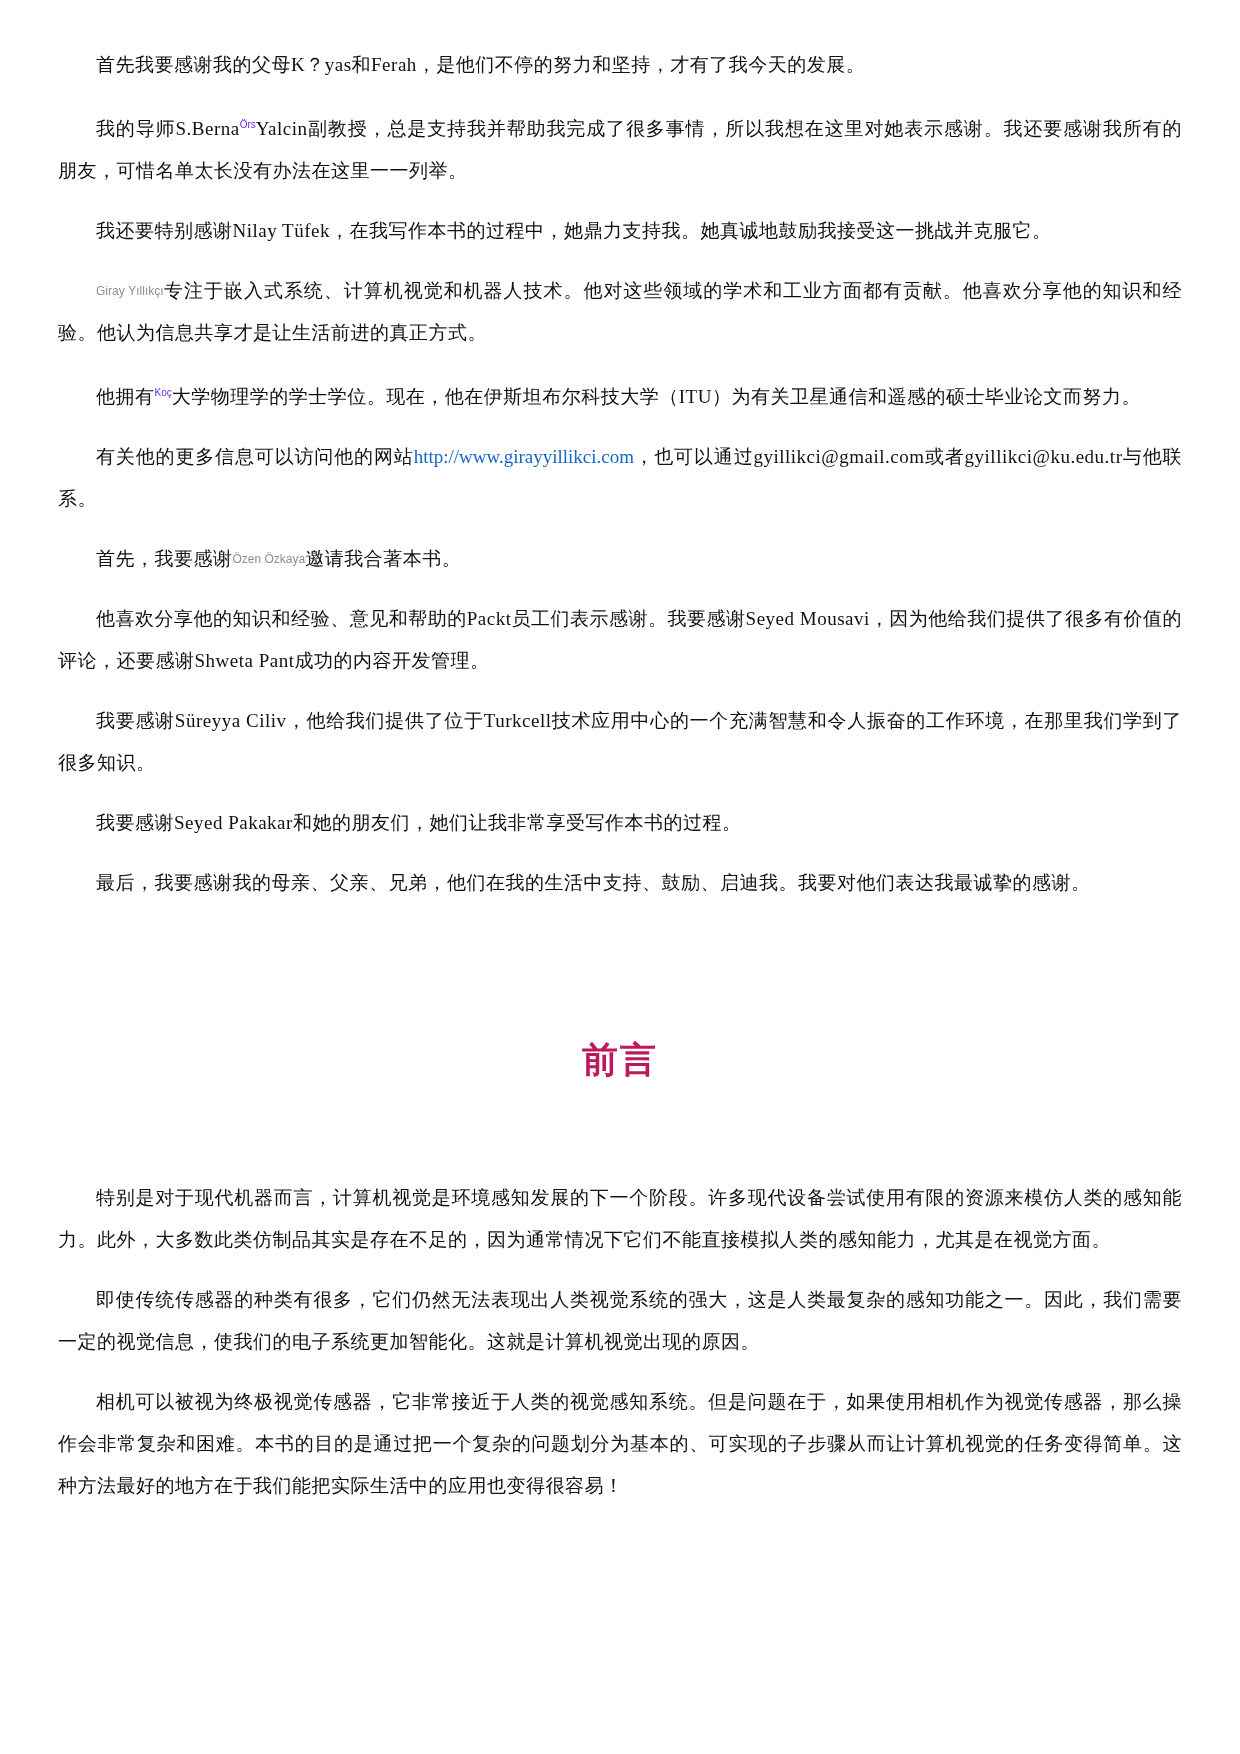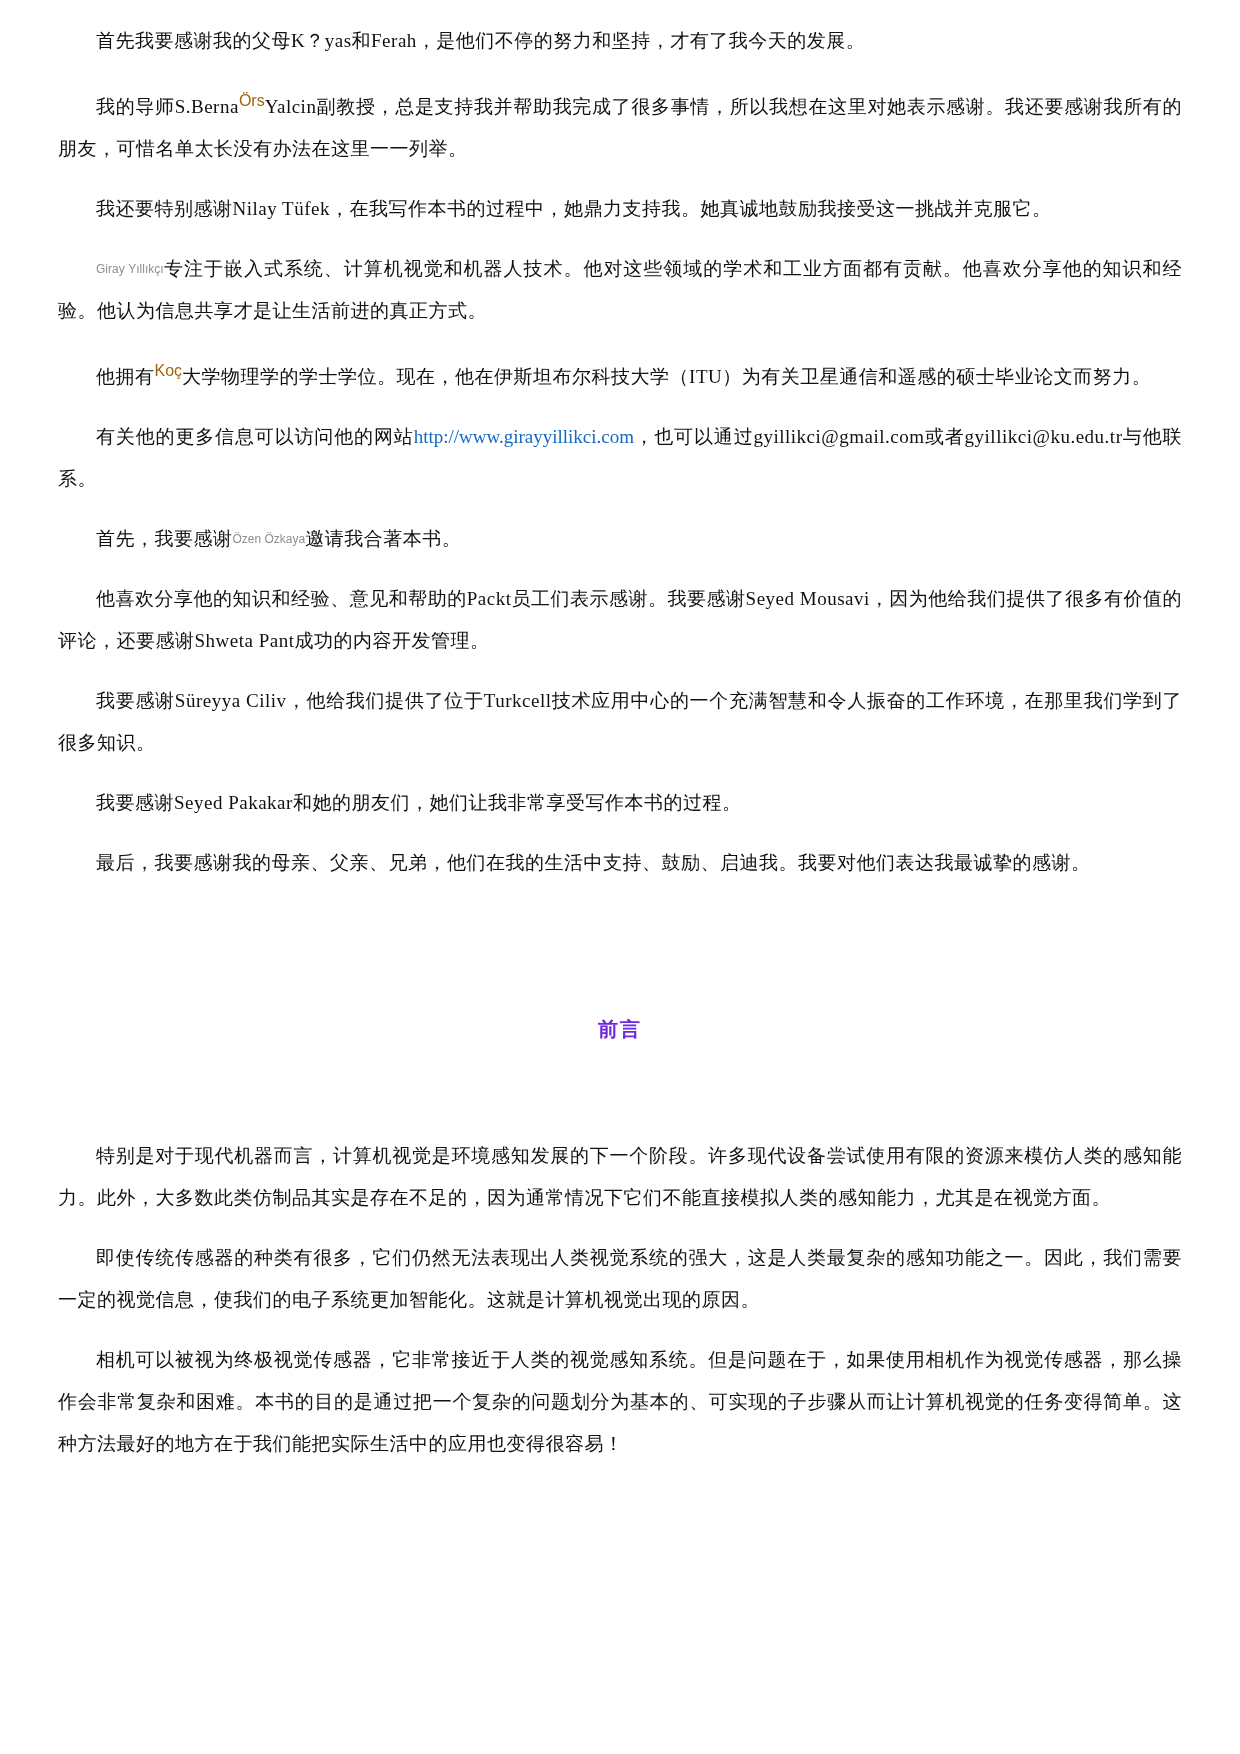--- a/index.html
+++ b/index.html
@@ -11,57 +11,57 @@
     width: 1240px;
     height: 1754px;
     overflow: hidden;
     font-family: "Liberation Serif", "DejaVu Serif", serif;
     color: #111111;
   }
   .page {
     box-sizing: border-box;
     width: 1240px;
     height: 1754px;
-    padding: 20px 58px 0 58px;
+    padding: 44px 58px 0 58px;
   }
   .para {
     margin: 0 0 18px 0;
     font-size: 19px;
     line-height: 42px;
     text-align: justify;
     text-indent: 2em;
     letter-spacing: 0.5px;
   }
   .run { color: #111111; }
   .name {
     font-family: "Liberation Sans", "DejaVu Sans", sans-serif;
     color: #8f8f8f;
     font-size: 12px;
     letter-spacing: 0;
     vertical-align: 2px;
   }
   .name-sup {
     font-family: "Liberation Sans", "DejaVu Sans", sans-serif;
-    color: #a16207;
-    font-size: 16px;
+    color: #6d28d9;
+    font-size: 10px;
     letter-spacing: 0;
     vertical-align: 7px;
   }
   .link {
     color: #1667c4;
     text-decoration: none;
     letter-spacing: 0;
   }
   .preface-title {
     margin: 132px 0 92px 0;
     text-align: center;
     font-family: "Liberation Sans", "DejaVu Sans", sans-serif;
     font-weight: 700;
-    font-size: 20px;
-    color: #6d28d9;
+    font-size: 36px;
+    color: #be185d;
     letter-spacing: 2px;
   }
 </style>
 </head>
 <body>
 
 <div class="page">
   <section class="acknowledgments">
       <p class="para"><span class="run">首先我要感谢我的父母K？yas和Ferah，是他们不停的努力和坚持，才有了我今天的发展。</span></p>
       <p class="para"><span class="run">我的导师S.Berna</span><span class="name-sup">Örs</span><span class="run">Yalcin副教授，总是支持我并帮助我完成了很多事情，所以我想在这里对她表示感谢。我还要感谢我所有的朋友，可惜名单太长没有办法在这里一一列举。</span></p>

